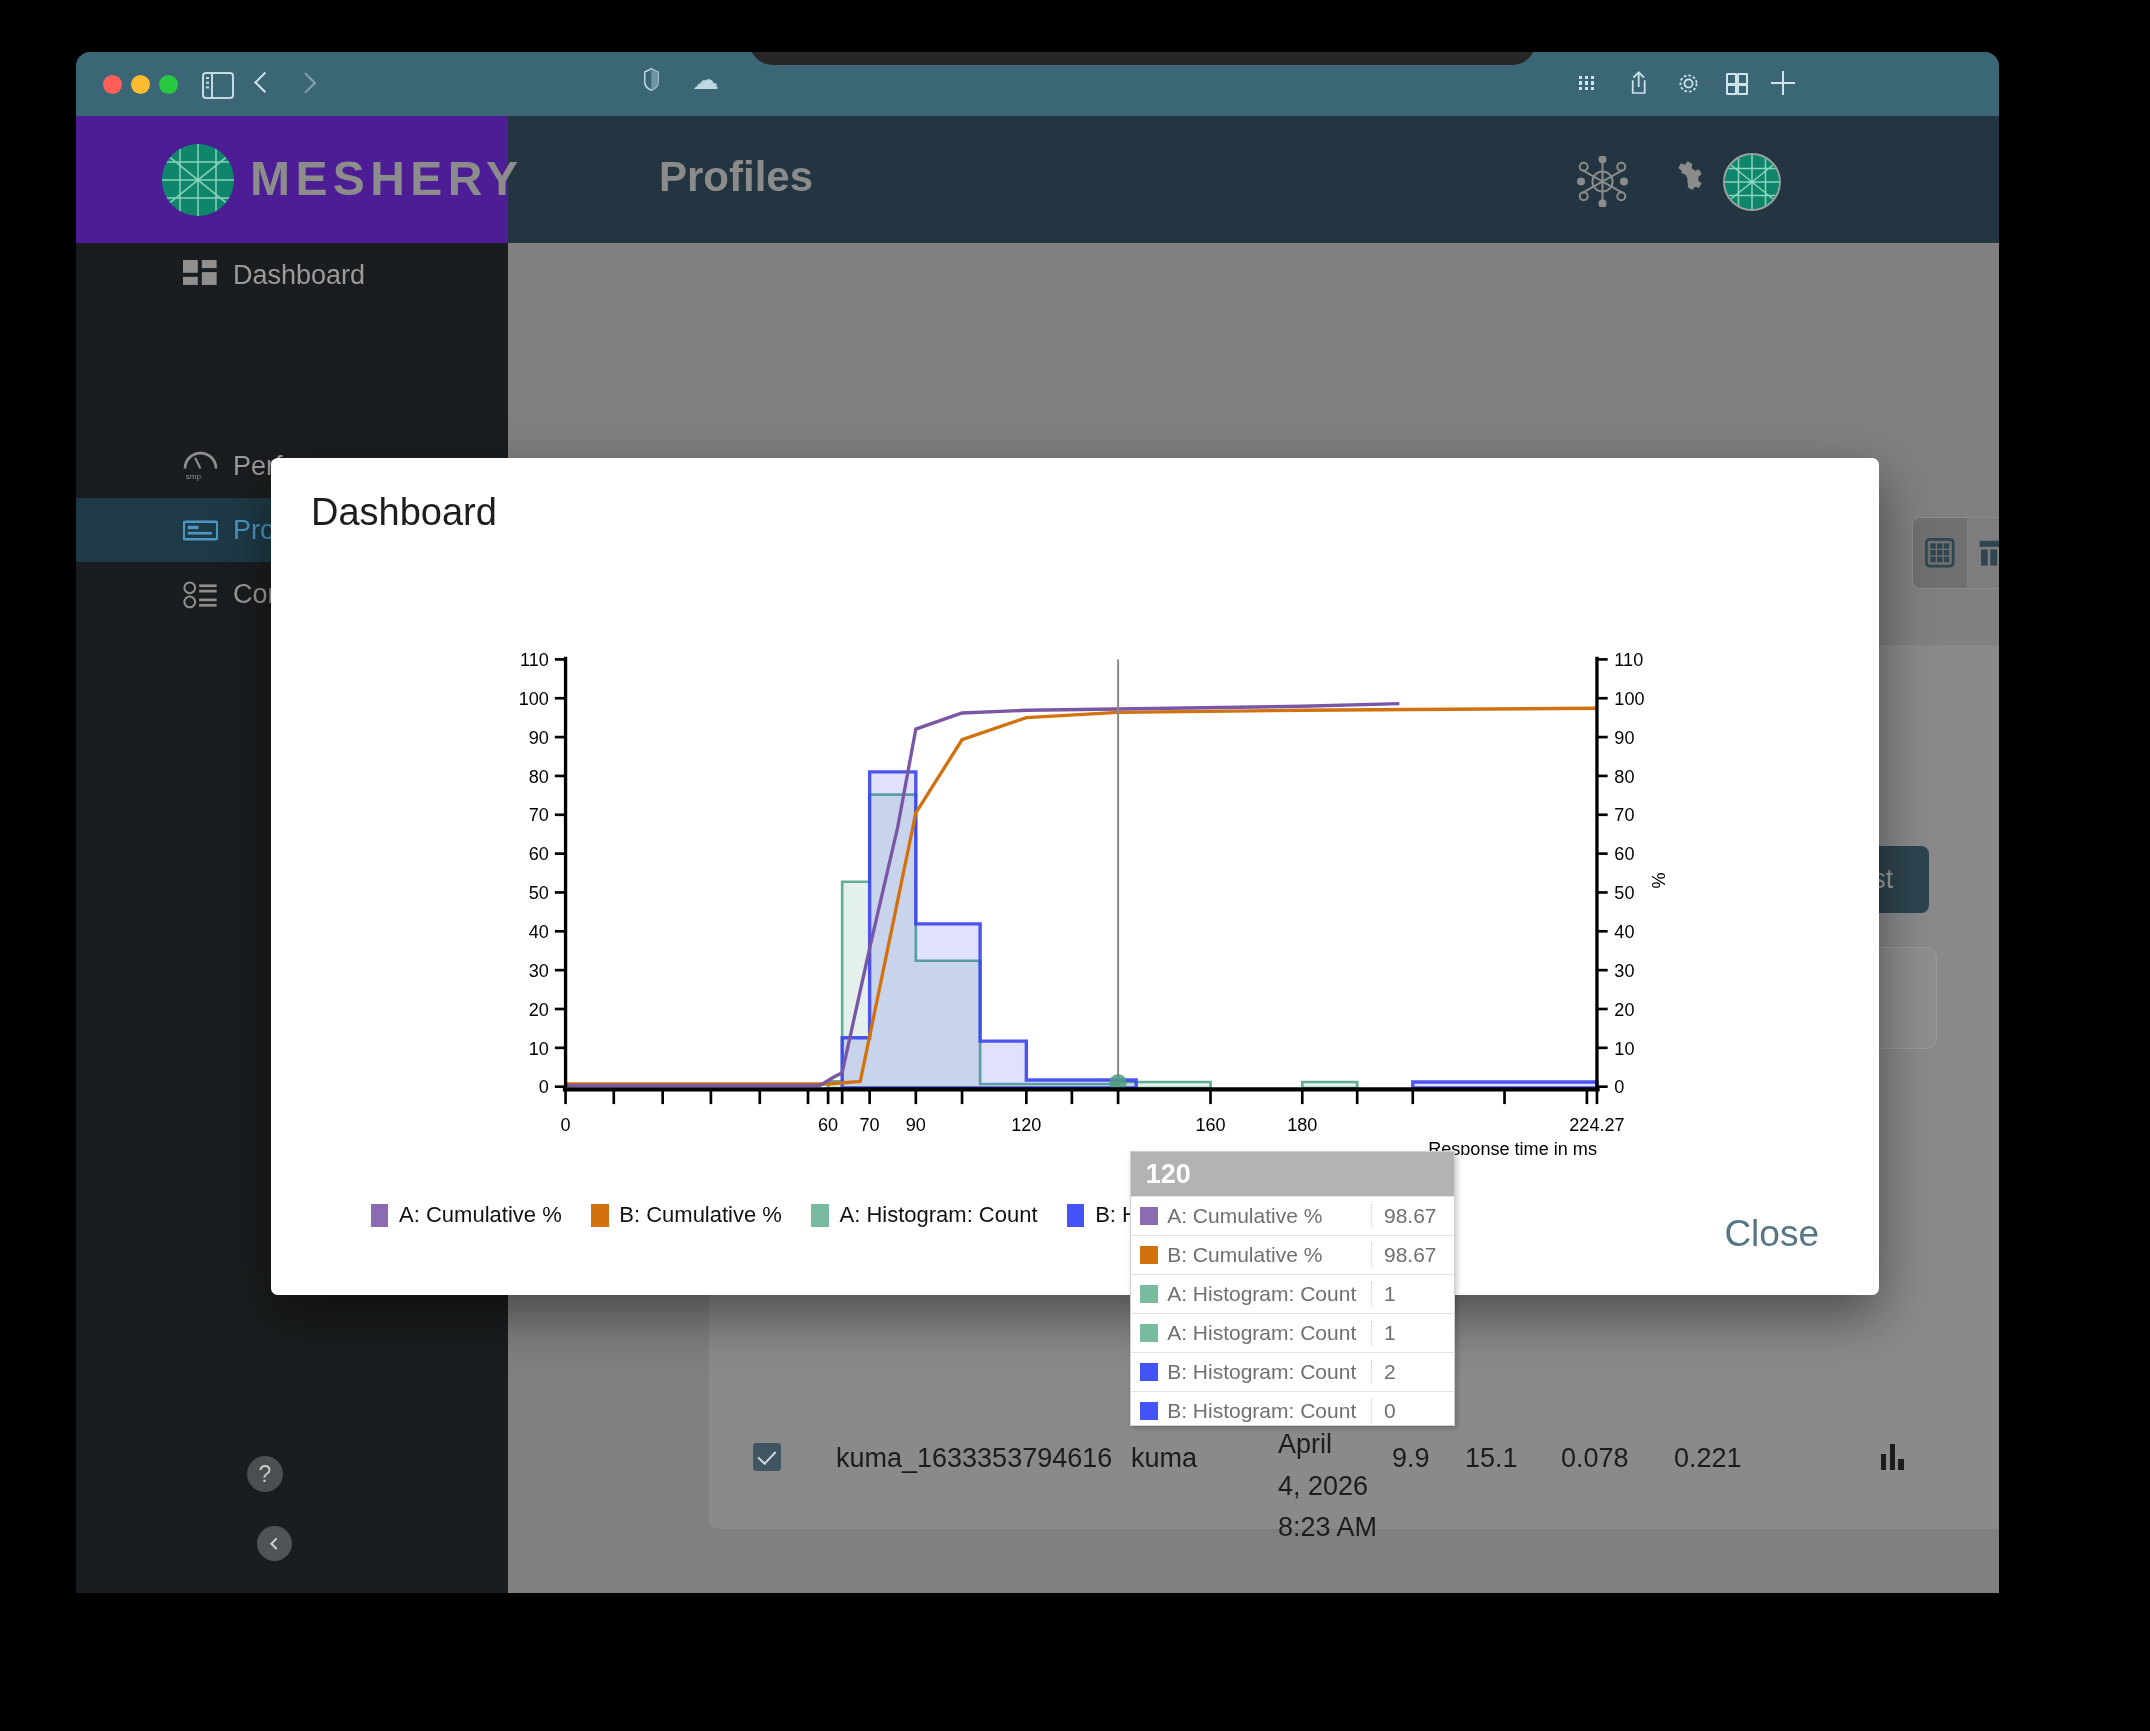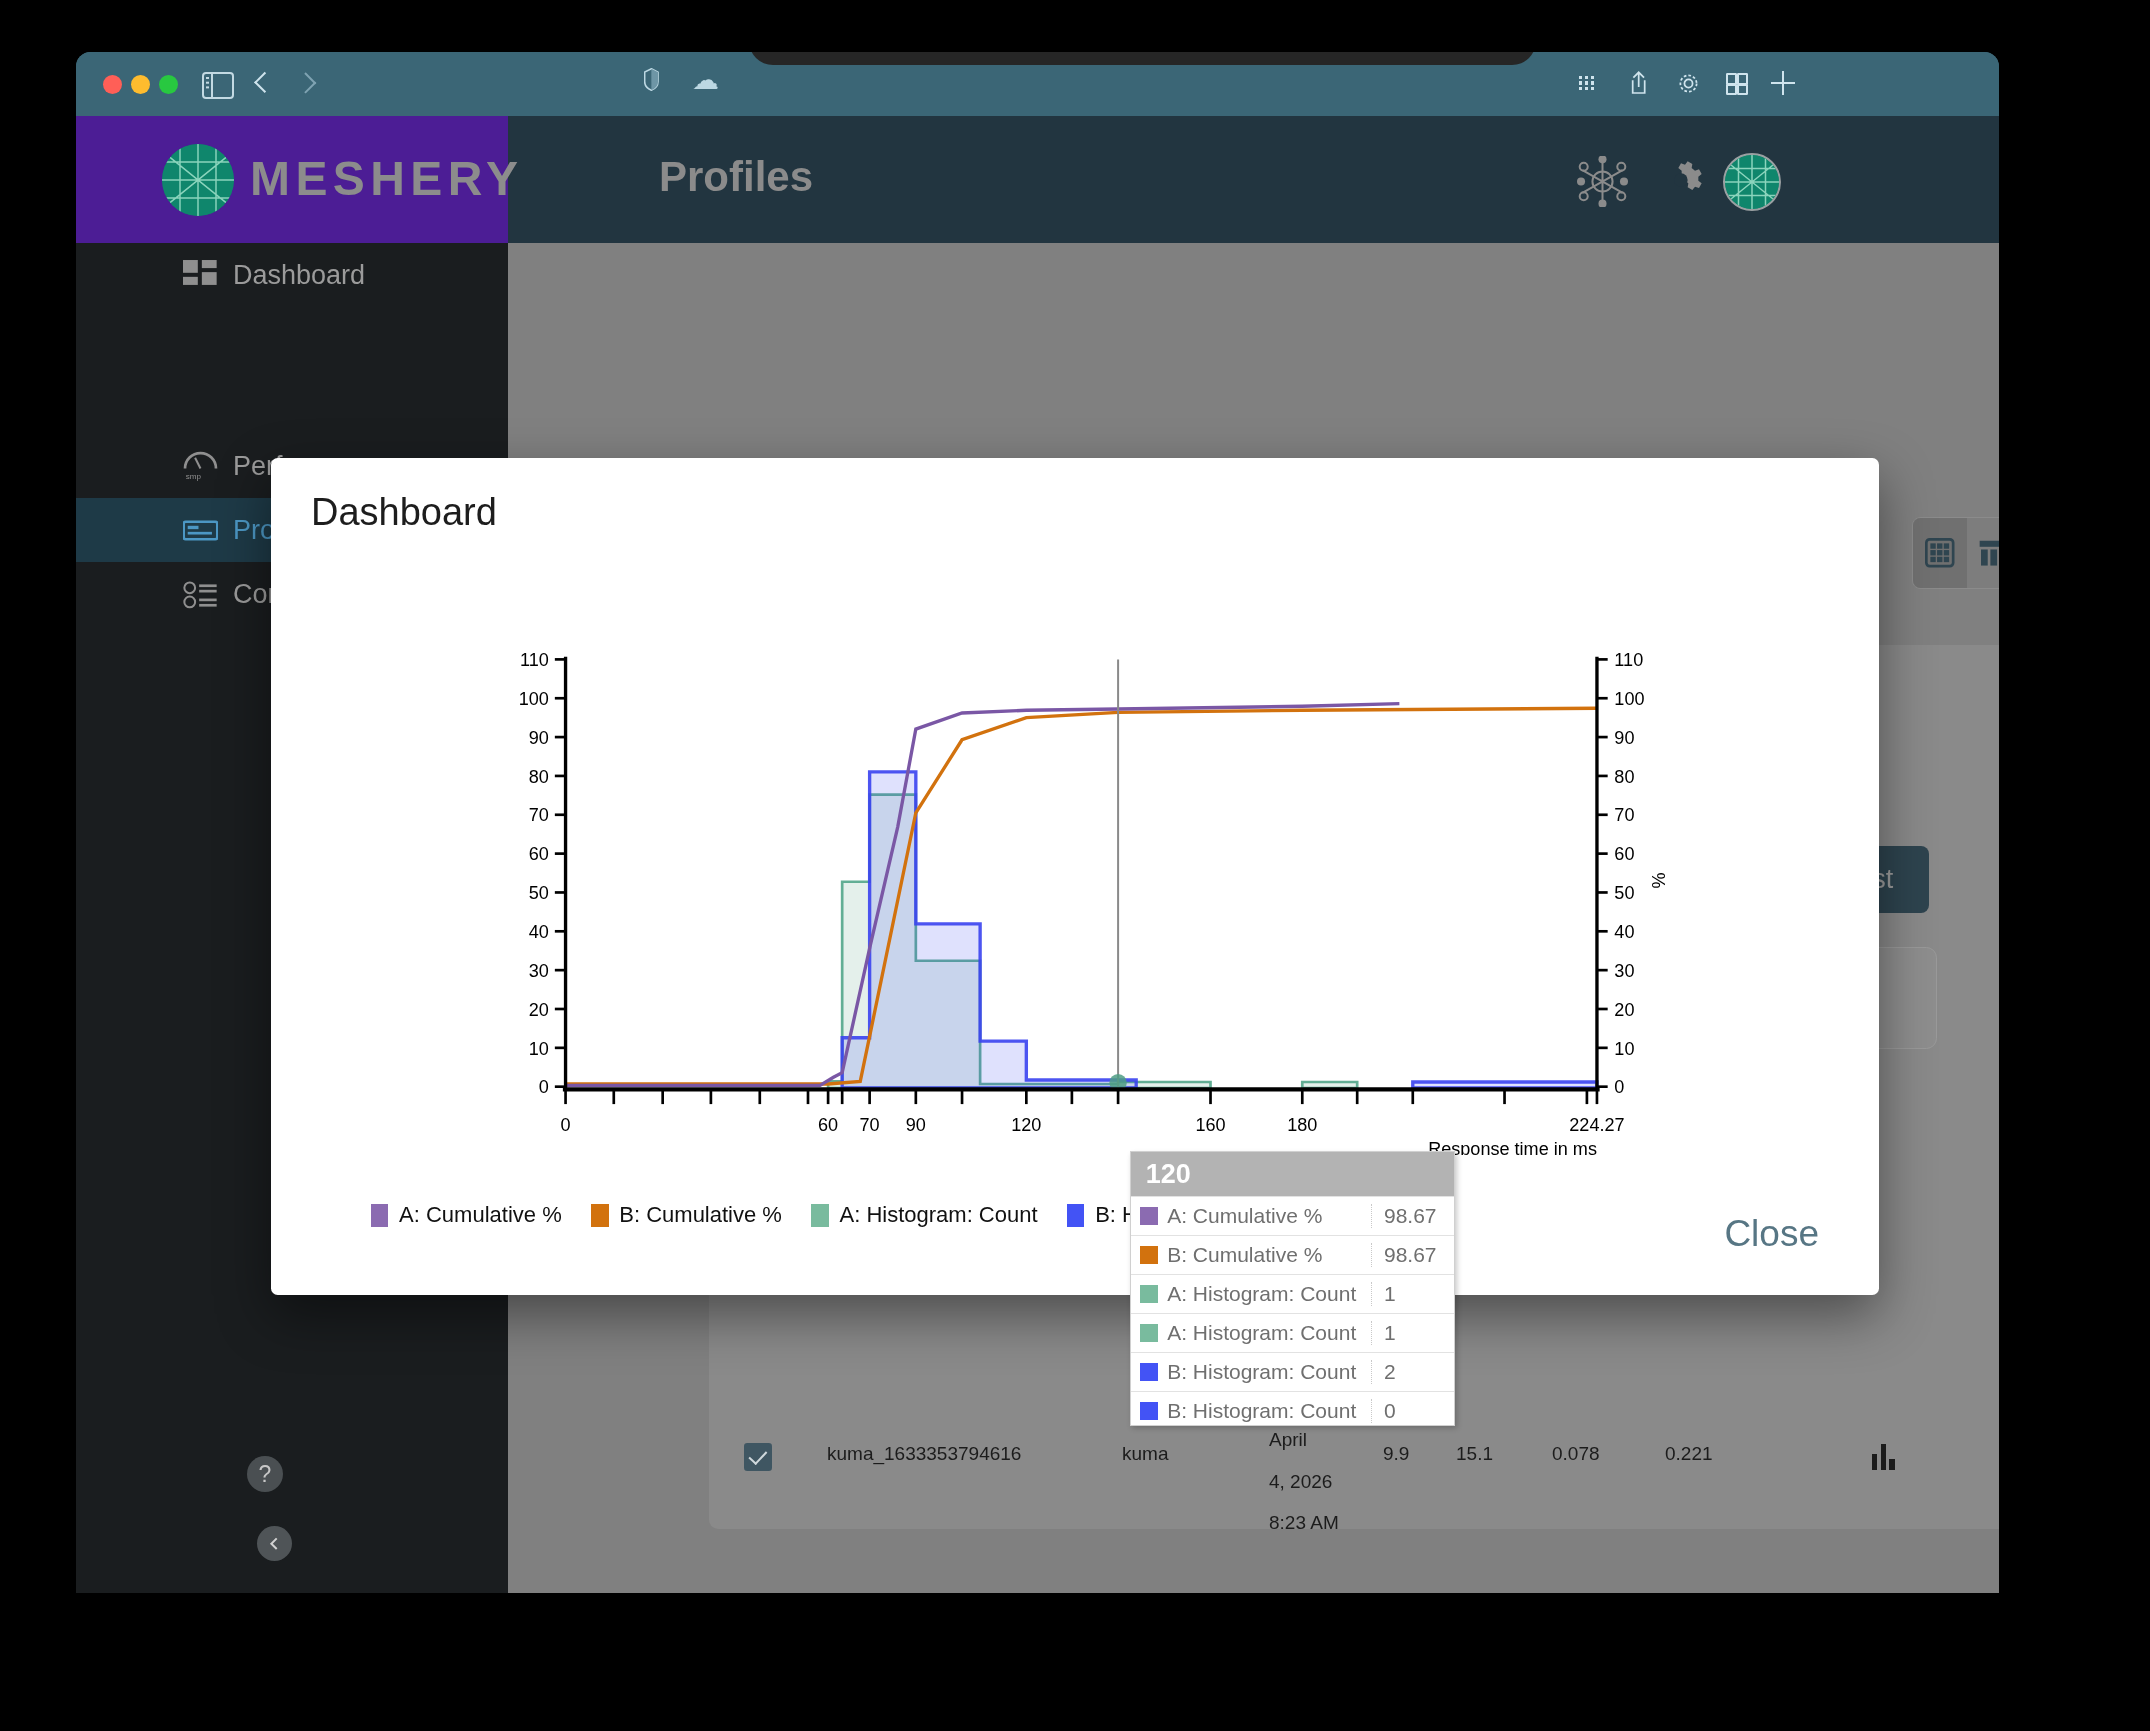--- a/index.html
+++ b/index.html
@@ -73,21 +73,21 @@
   .card{position:absolute;left:201px;top:529px;width:1313px;height:884px;background:#8a8a8a;border-radius:9.4px;}
   .testbtn{position:absolute;left:1300px;top:730px;width:121px;height:67px;background:#2e444f;
            border-radius:8px;color:#9c9c9c;font-size:27px;display:flex;align-items:center;justify-content:center;}
   .boxbtn{position:absolute;left:1293px;top:831px;width:134px;height:100px;background:#8e8e8e;
           border:0.7px solid #9a9a9a;border-radius:10.7px;}
   .arrowl{position:absolute;left:1313px;top:871px;width:38px;height:4px;background:#111;}
   .arrowl:before{content:"";position:absolute;left:0;top:-6px;border-top:8px solid transparent;
                  border-bottom:8px solid transparent;border-right:10.7px solid #111;}
   .detailstxt{position:absolute;left:1266px;top:978px;font-size:31px;color:#111;font-weight:700;}
 
-  .trow{position:absolute;left:192px;top:1253px;width:1313px;height:174px;color:#1c1c1c;font-size:19px;}
+  .trow{position:absolute;left:201px;top:1253px;width:1313px;height:174px;color:#1c1c1c;font-size:27px;}
   .tcheck{position:absolute;left:44px;top:74px;width:28px;height:28px;background:#3f5662;border-radius:3.3px;}
   .tcheck:after{content:"";position:absolute;left:8.7px;top:4px;width:8px;height:14.7px;border:2.7px solid #cfd8dc;
                 border-top:0;border-left:0;transform:rotate(43deg);}
   .tc{position:absolute;}
   .barsicon{position:absolute;left:1172px;top:75px;width:27px;height:25.5px;}
   .barsicon i{position:absolute;bottom:0;width:5.4px;background:#1c1c1c;}
 
   .pager{position:absolute;left:201px;top:1461px;width:1313px;height:80px;color:#1c1c1c;font-size:25.5px;}
   .helpbtn{position:absolute;left:171px;top:1340px;width:36px;height:36px;border-radius:50%;
            background:#4a4f52;color:#c7c7c7;font-size:23px;display:flex;align-items:center;justify-content:center;}

